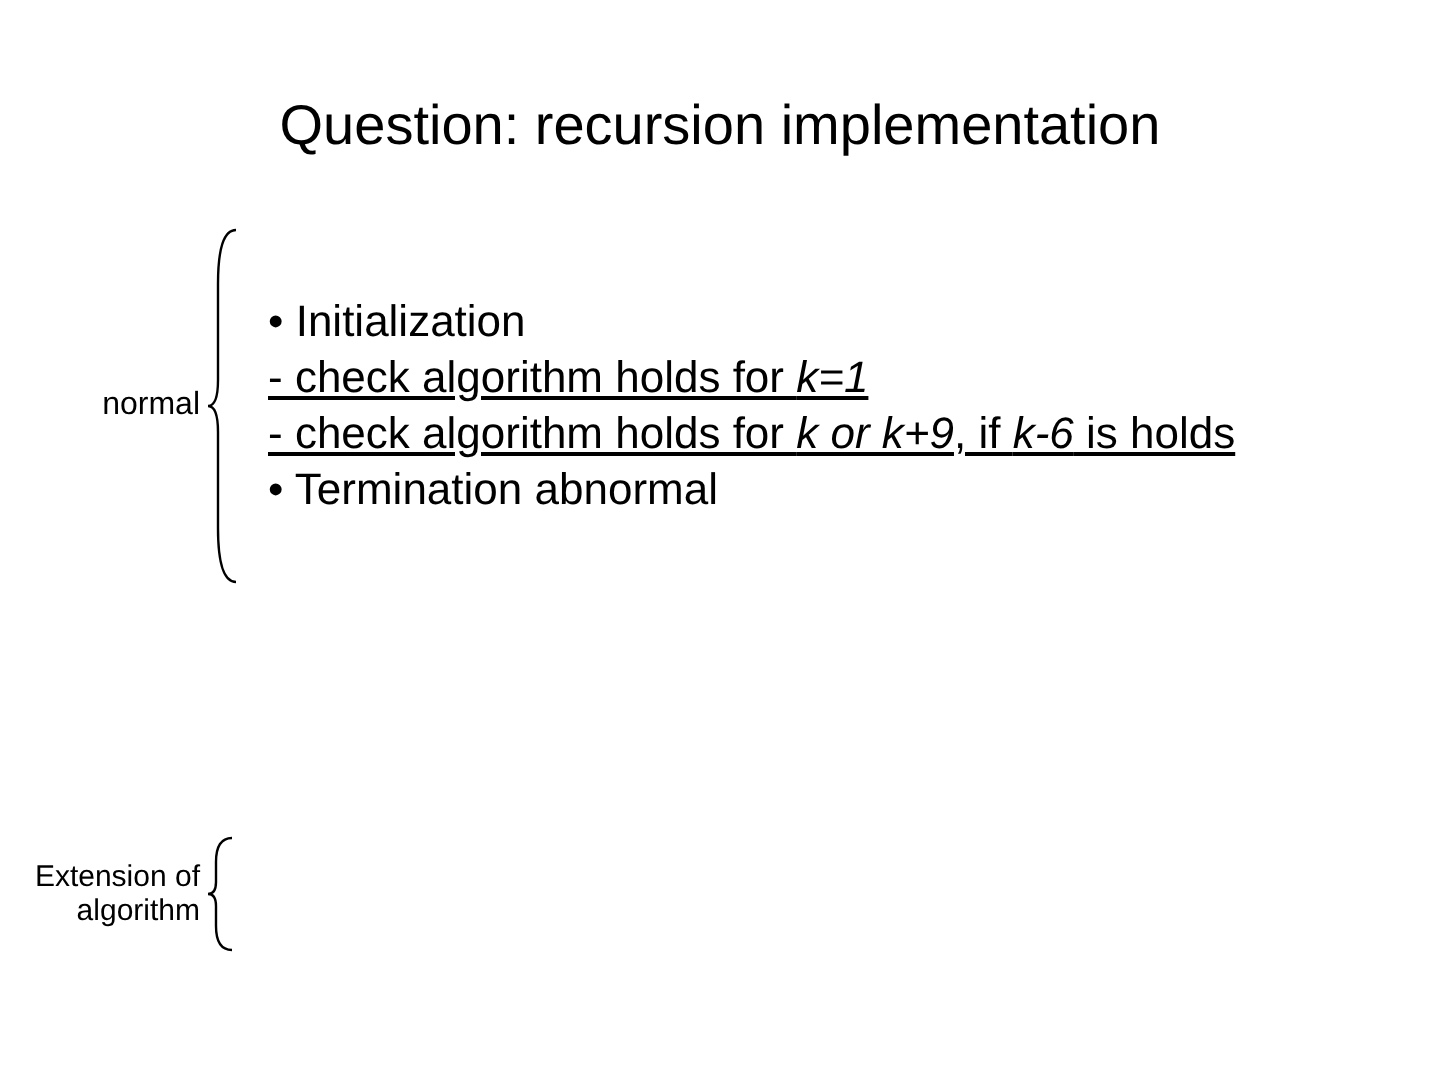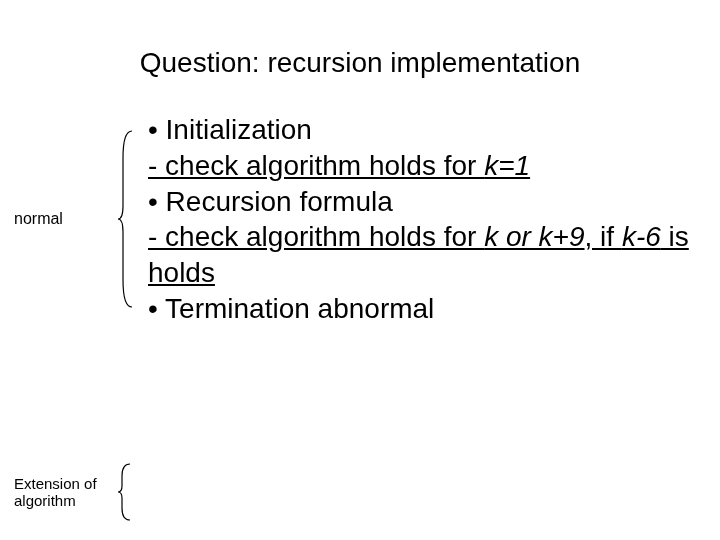--- a/index.html
+++ b/index.html
@@ -29,37 +29,36 @@
   }
   .row {
     position: absolute;
     left: 0;
     right: 20px;
     display: flex;
     align-items: center;
   }
   .label {
     width: 100px;
-    text-align: left;
+    text-align: right;
     font-size: 16px;
     padding-right: 2px;
     flex: 0 0 auto;
-    padding-left: 14px;
   }
   .label.small { font-size: 15px; }
   .brace {
     flex: 0 0 auto;
     position: relative;
   }
   .brace svg {
     display: block;
   }
   .content {
     flex: 1 1 auto;
-    font-size: 28px;
+    font-size: 22px;
     line-height: 1.28;
     padding-left: 14px;
   }
   .content ul {
     list-style: none;
     margin: 0;
     padding: 0;
   }
   .content li {
     margin: 0;
@@ -68,42 +67,41 @@
   .bullet-line::before {
     content: "•  ";
   }
   .sub-line {
     padding-left: 28px;
     text-decoration: underline;
   }
   .kital { font-style: italic; }
   .row-normal { top: 112px; }
   .row-abnormal { top: 334px; }
-  .row-ext { top: 461px; }
+  .row-ext { top: 416px; }
 </style>
 </head>
 <body>
 <div class="slide">
 
 <h1 class="title">Question: recursion implementation</h1>
 
 <div class="row row-normal">
   <div class="label">normal</div>
   <div class="brace">
     <svg width="18" height="182" viewBox="0 0 18 182">
       <path d="M16,3 Q7,3 7,30 L7,78 Q7,91 2,91 Q7,91 7,104 L7,152 Q7,179 16,179" fill="none" stroke="#000" stroke-width="1.2"></path>
     </svg>
   </div>
   <div class="content">
     <ul>
       <li class="bullet-line">Initialization</li>
       <li class="sub-line">
         <span>- check algorithm holds for </span><span class="kital">k=1</span><span></span>
       </li>
-      <li class="bullet-line">Recursion formula</li>
       <li class="sub-line">
         <span>- check algorithm holds for </span><span class="kital">k or k+9</span><span>, if </span><span class="kital">k-6</span><span> is holds</span>
       </li>
       <li class="bullet-line">Termination abnormal</li>
     </ul>
   </div>
 </div>
 
 
 <div class="row row-ext">

